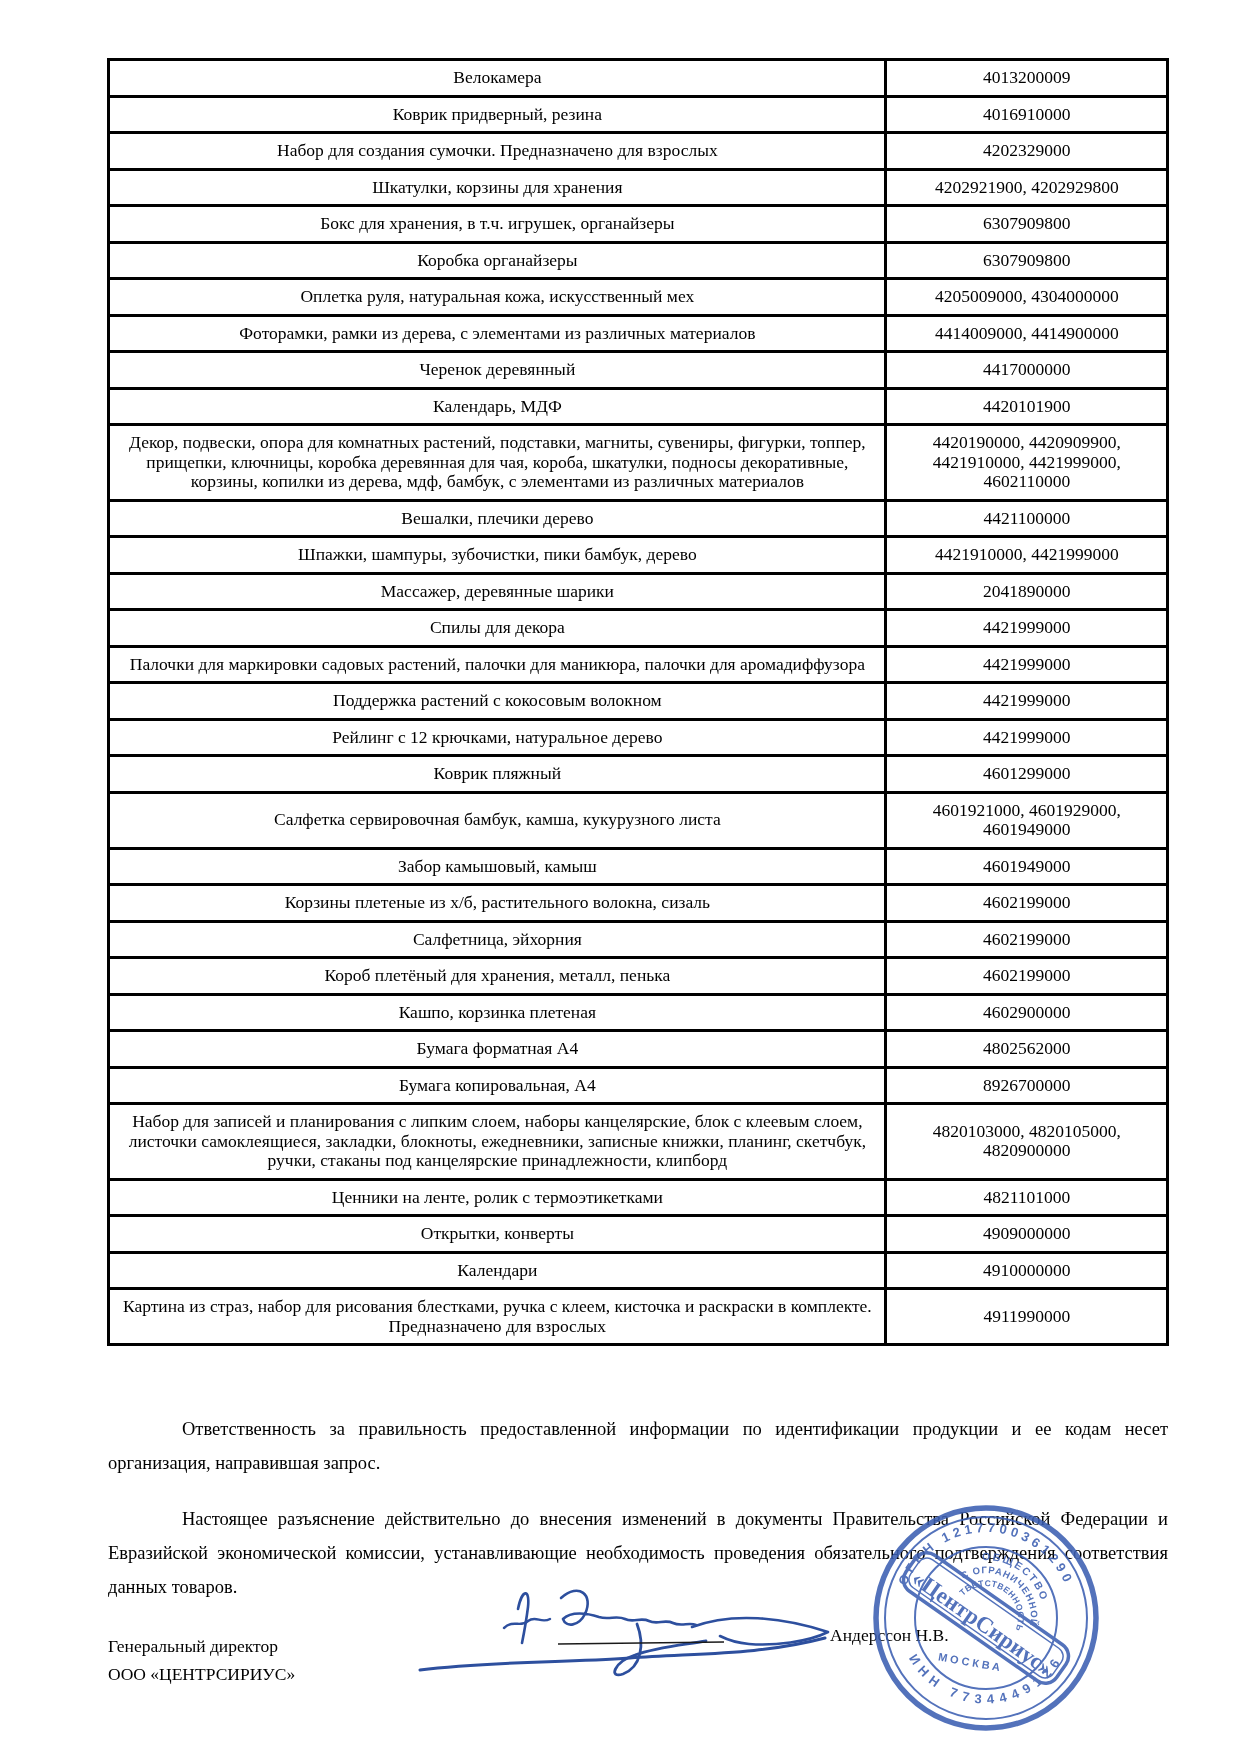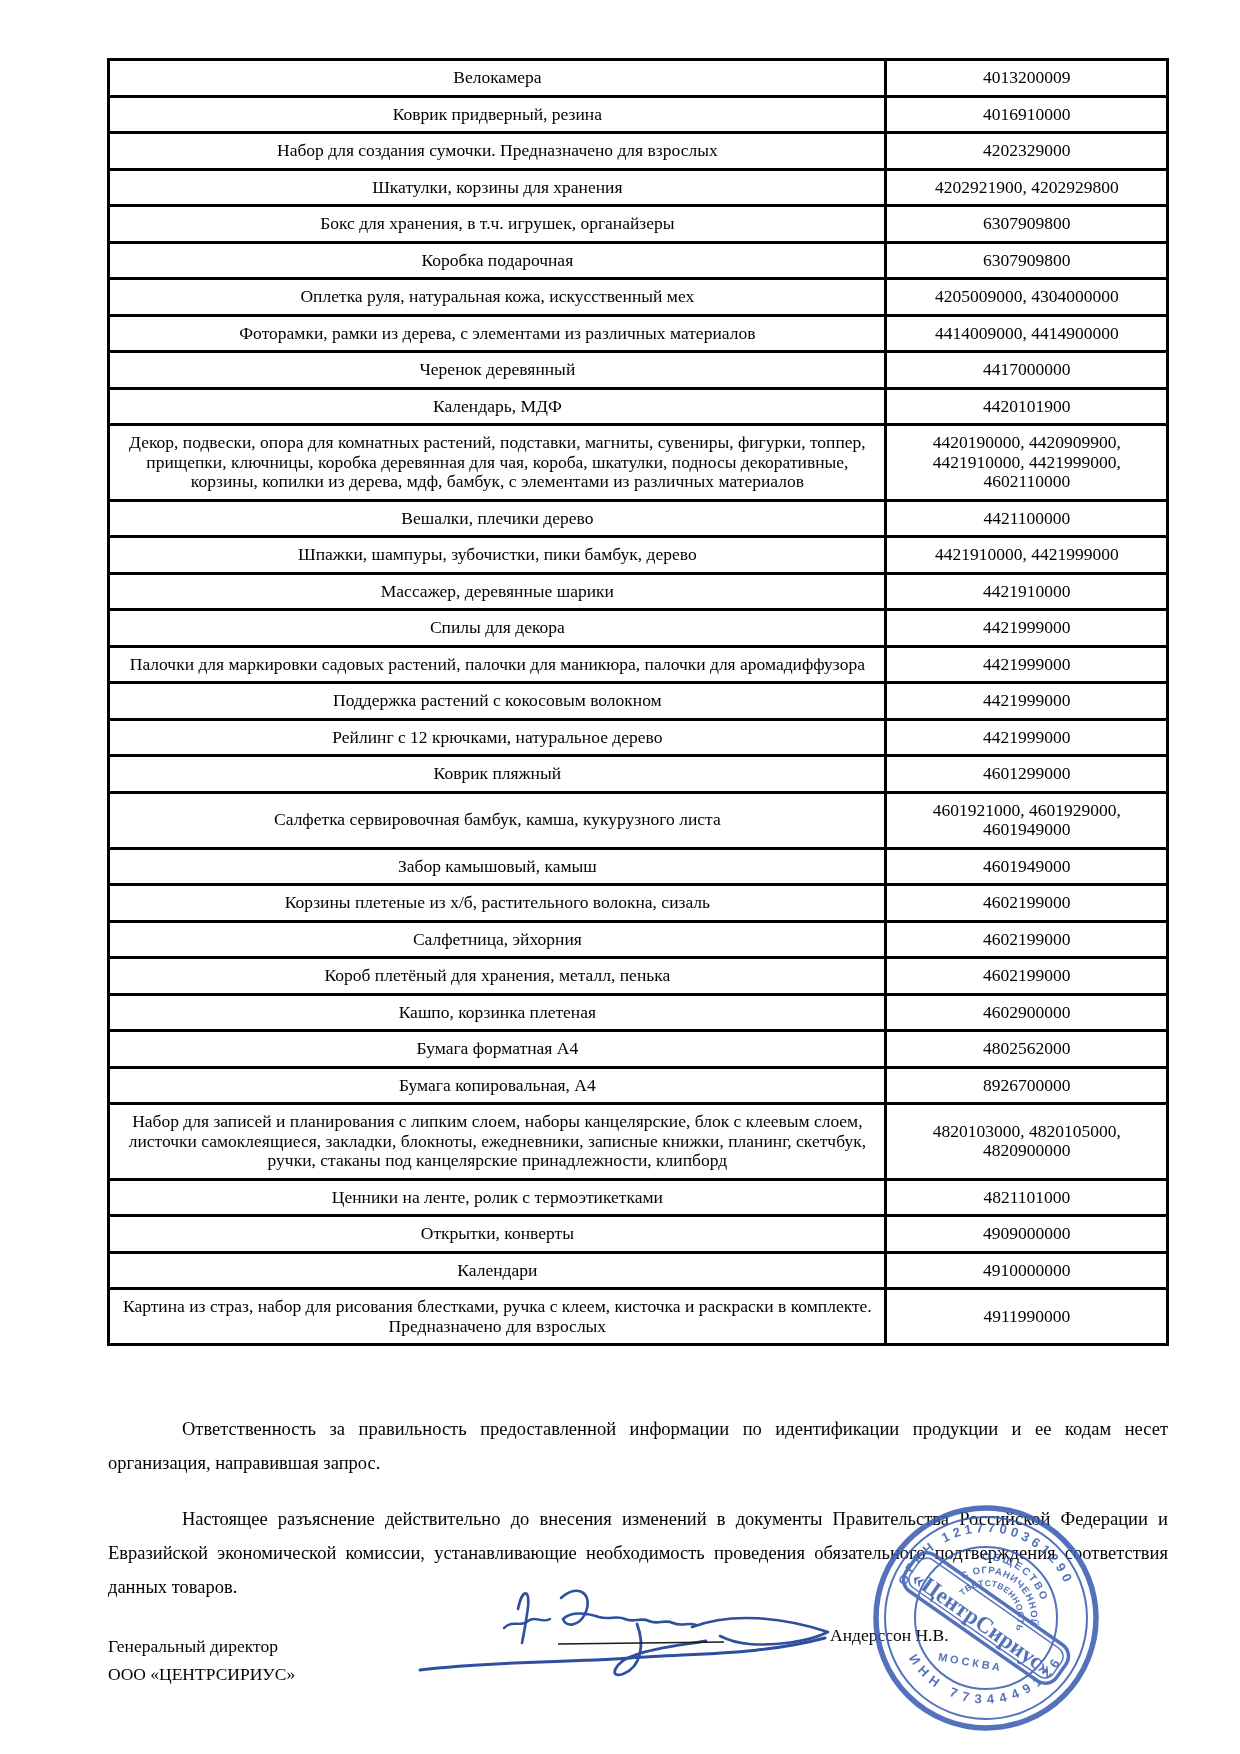--- a/index.html
+++ b/index.html
@@ -116,21 +116,21 @@
         </tr>
         <tr>
           <td class="desc">Шкатулки, корзины для хранения</td>
           <td class="codes">4202921900, 4202929800</td>
         </tr>
         <tr>
           <td class="desc">Бокс для хранения, в т.ч. игрушек, органайзеры</td>
           <td class="codes">6307909800</td>
         </tr>
         <tr>
-          <td class="desc">Коробка подарочная</td>
+          <td class="desc">Коробка органайзеры</td>
           <td class="codes">6307909800</td>
         </tr>
         <tr>
           <td class="desc">Оплетка руля, натуральная кожа, искусственный мех</td>
           <td class="codes">4205009000, 4304000000</td>
         </tr>
         <tr>
           <td class="desc">Фоторамки, рамки из дерева, с элементами из различных материалов</td>
           <td class="codes">4414009000, 4414900000</td>
         </tr>
@@ -149,21 +149,21 @@
         <tr>
           <td class="desc">Вешалки, плечики дерево</td>
           <td class="codes">4421100000</td>
         </tr>
         <tr>
           <td class="desc">Шпажки, шампуры, зубочистки, пики бамбук, дерево</td>
           <td class="codes">4421910000, 4421999000</td>
         </tr>
         <tr>
           <td class="desc">Массажер, деревянные шарики</td>
-          <td class="codes">4421910000</td>
+          <td class="codes">2041890000</td>
         </tr>
         <tr>
           <td class="desc">Спилы для декора</td>
           <td class="codes">4421999000</td>
         </tr>
         <tr>
           <td class="desc">Палочки для маркировки садовых растений, палочки для маникюра, палочки для аромадиффузора</td>
           <td class="codes">4421999000</td>
         </tr>
         <tr>

